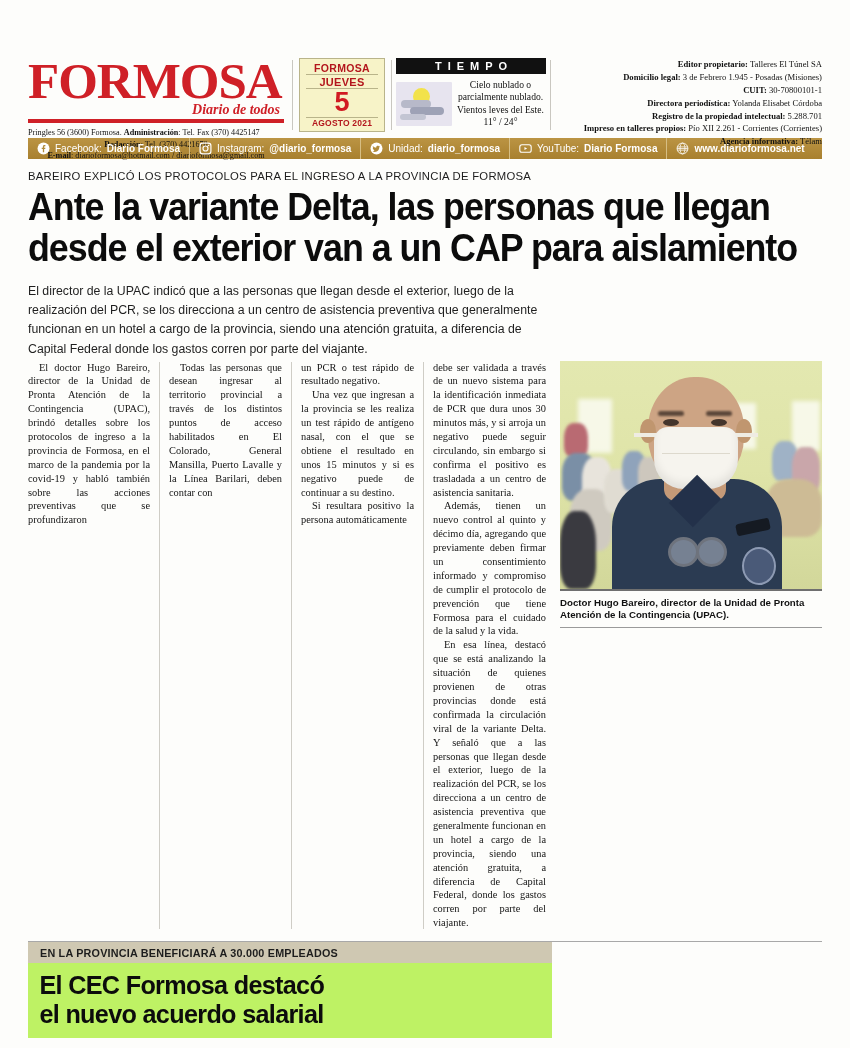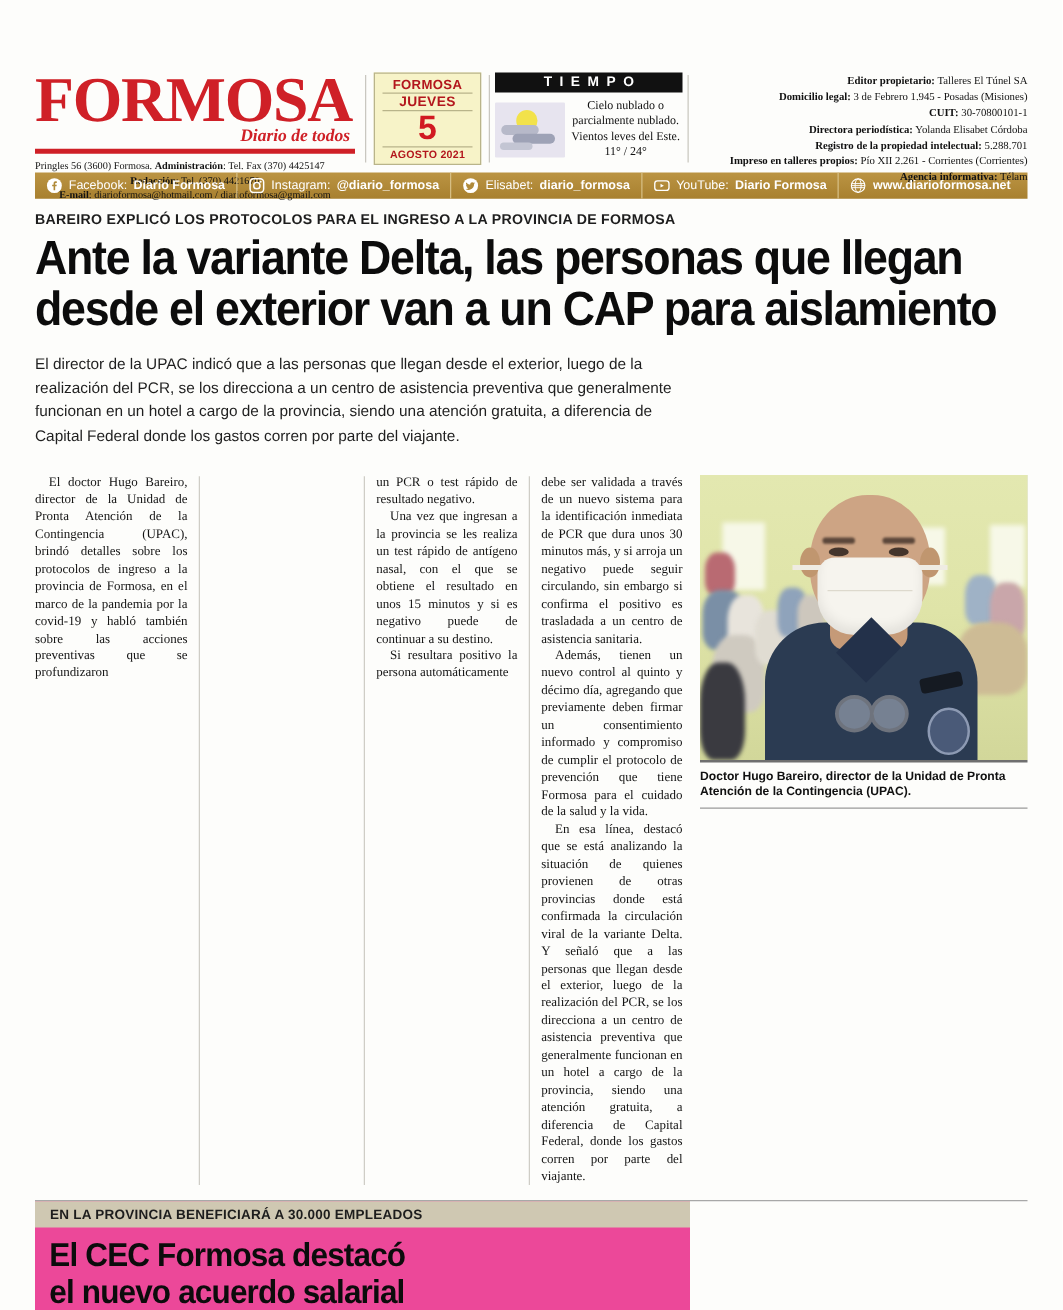--- a/index.html
+++ b/index.html
@@ -52,30 +52,30 @@
      background:linear-gradient(180deg,#bb9443 0%,#a8802f 100%);
      margin-top:6px;color:#fff;font-size:10px;font-weight:bold;overflow:hidden;}
   .soc{display:flex;align-items:center;gap:5px;padding:0 9px;height:100%;
      border-right:1px solid #d6be84;white-space:nowrap;}
   .soc:last-child{border-right:none;text-align:center;}
   .soc .lbl{font-weight:normal;}
   .soc .val{font-weight:bold;}
   .ico{width:13px;height:13px;flex:0 0 13px;display:block;}
 
   
-  .kicker{font-size:11.3px;font-weight:bold;letter-spacing:.25px;color:#1d1d1d;
+  .kicker{font-size:11.3px;font-weight:normal;letter-spacing:.25px;color:#1d1d1d;
      margin:11px 0 4px 0;font-family:"Liberation Sans",sans-serif;}
   .headline{font-family:"Liberation Sans",sans-serif;font-weight:bold;font-size:38.5px;
      line-height:1.07;letter-spacing:-1.1px;color:#0c0c0c;margin:0 0 2px 0;
      transform:scaleX(0.93);transform-origin:left center;width:107%;}
   .lead{font-size:12.3px;line-height:1.55;color:#1f1f1f;margin:14px 0 0 0;width:516px;
      font-family:"Liberation Sans",sans-serif;}
 
   
-  .top-wrap{display:flex;margin-top:21px;}
+  .top-wrap{display:flex;margin-top:2px;}
   .cols4{width:524px;flex:0 0 524px;display:flex;gap:0;}
   .col{font-family:"Liberation Serif",serif;font-size:10.4px;line-height:1.335;
      text-align:justify;color:#141414;box-sizing:border-box;}
   .col p{margin:0;text-indent:11px;}
   .col p.noind{text-indent:0;}
   .c4{width:131px;flex:0 0 131px;padding-right:9px;}
   .colrule{width:1px;background:#cfcdc6;flex:0 0 1px;margin:1px 0;}
 
   .photo-box{width:262px;flex:0 0 262px;margin-left:8px;}
   .photo{width:262px;height:228px;position:relative;overflow:hidden;background:#cfd3a8;}
@@ -105,21 +105,21 @@
      border-radius:50%;background:rgba(210,215,225,.45);}
   .ph-badge{position:absolute;left:182px;top:186px;width:30px;height:34px;border-radius:50%;
      background:#4a5a78;border:2px solid #8d9ab3;}
   .ph-pen{position:absolute;left:176px;top:160px;width:34px;height:12px;background:#151a22;
      border-radius:3px;transform:rotate(-12deg);}
   .ph-vneck{position:absolute;left:118px;top:120px;width:34px;height:40px;background:#23314a;
      transform:rotate(45deg);}
 
   
   .second{margin-top:11px;border-top:1px solid #a8a8a8;}
-  .sec-head{background:#ec4899;width:524px;box-sizing:border-box;padding:0 0 10px 0;}
+  .sec-head{background:#bef264;width:524px;box-sizing:border-box;padding:0 0 10px 0;}
   .sec-kick-bar{background:#cfc8b2;padding:5px 12px 4px 12px;font-size:10.8px;font-weight:bold;
      letter-spacing:.2px;color:#1d1d1d;}
   .sec-title{font-family:"Liberation Sans",sans-serif;font-weight:bold;font-size:26.5px;
      line-height:1.08;letter-spacing:-.7px;color:#0c0c0c;padding:8px 12px 0 12px;
      transform:scaleX(0.95);transform-origin:left center;width:105%;}
 
   .bot-wrap{display:flex;margin-top:9px;}
   .cols-bot{display:flex;}
   .cb{width:131px;flex:0 0 131px;padding-right:9px;font-family:"Liberation Serif",serif;
      font-size:10.4px;line-height:1.335;text-align:justify;color:#141414;box-sizing:border-box;}
@@ -210,21 +210,21 @@
           <span class="lbl">Instagram: </span>
           <span class="val">@diario_formosa</span>
         </div>
         <div class="soc">
           <span style="display: flex;">
             <svg class="ico" viewBox="0 0 24 24">
               <circle cx="12" cy="12" r="11" fill="#fff"></circle>
               <path d="M18.6 8.2c-.5.2-1 .4-1.6.5.6-.4 1-.9 1.2-1.6-.5.3-1.1.6-1.8.7-.5-.6-1.3-.9-2.1-.9-1.6 0-2.9 1.3-2.9 2.9 0 .2 0 .5.1.7-2.4-.1-4.6-1.3-6-3.1-.3.4-.4.9-.4 1.5 0 1 .5 1.9 1.3 2.4-.5 0-.9-.1-1.3-.4 0 1.4 1 2.6 2.3 2.9-.2.1-.5.1-.8.1-.2 0-.4 0-.5-.1.4 1.2 1.4 2 2.7 2-1 .8-2.2 1.2-3.6 1.2h-.7c1.3.8 2.8 1.3 4.4 1.3 5.3 0 8.2-4.4 8.2-8.2v-.4c.6-.4 1.1-.9 1.5-1.5z" fill="#b08a3a"></path>
             </svg>
           </span>
-          <span class="lbl">Elisabet: </span>
+          <span class="lbl">Unidad: </span>
           <span class="val">diario_formosa</span>
         </div>
         <div class="soc">
           <span style="display: flex;">
             <svg class="ico" viewBox="0 0 24 24">
               <rect x="1.5" y="5" width="21" height="14" rx="4" fill="none" stroke="#fff" stroke-width="2"></rect>
               <path d="M10 9.2l5 2.8-5 2.8z" fill="#fff"></path>
             </svg>
           </span>
           <span class="lbl">YouTube: </span>
@@ -249,20 +249,21 @@
   </div>
   <div class="lead">El director de la UPAC indicó que a las personas que llegan desde el exterior, luego de la realización del PCR, se los direcciona a un centro de asistencia preventiva que generalmente funcionan en un hotel a cargo de la provincia, siendo una atención gratuita, a diferencia de Capital Federal donde los gastos corren por parte del viajante.</div>
 
   <div class="top-wrap">
     <div class="cols4" id="topcols">
           <div class="col c4">
             <p>El doctor Hugo Bareiro, director de la Unidad de Pronta Atención de la Contingencia (UPAC), brindó detalles sobre los protocolos de ingreso a la provincia de Formosa, en el marco de la pandemia por la covid-19 y habló también sobre las acciones preventivas que se profundizaron</p>
           </div>
           <div class="colrule"></div>
           <div class="col c4" style="padding-left: 9px;">
+            <p>Todas las personas que desean ingresar al territorio provincial a través de los distintos puntos de acceso habilitados en El Colorado, General Mansilla, Puerto Lavalle y la Línea Barilari, deben contar con</p>
           </div>
           <div class="colrule"></div>
           <div class="col c4" style="padding-left: 9px;">
             <p class="noind">un PCR o test rápido de resultado negativo.</p>
             <p>Una vez que ingresan a la provincia se les realiza un test rápido de antígeno nasal, con el que se obtiene el resultado en unos 15 minutos y si es negativo puede de continuar a su destino.</p>
             <p>Si resultara positivo la persona automáticamente</p>
           </div>
           <div class="colrule"></div>
           <div class="col c4" style="padding-left: 9px;">
             <p class="noind">debe ser validada a través de un nuevo sistema para la identificación inmediata de PCR que dura unos 30 minutos más, y si arroja un negativo puede seguir circulando, sin embargo si confirma el positivo es trasladada a un centro de asistencia sanitaria.</p>

